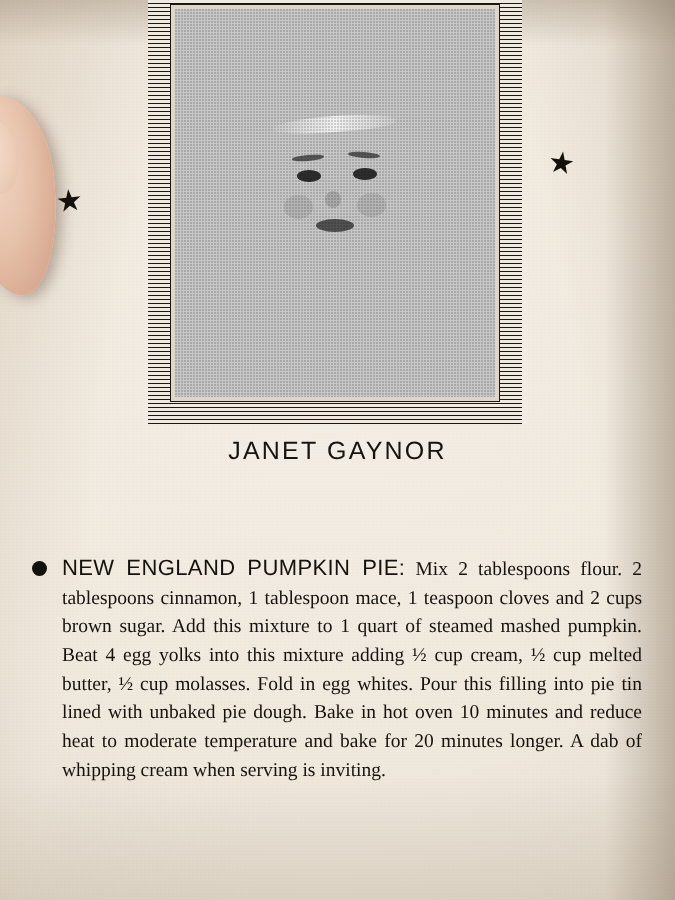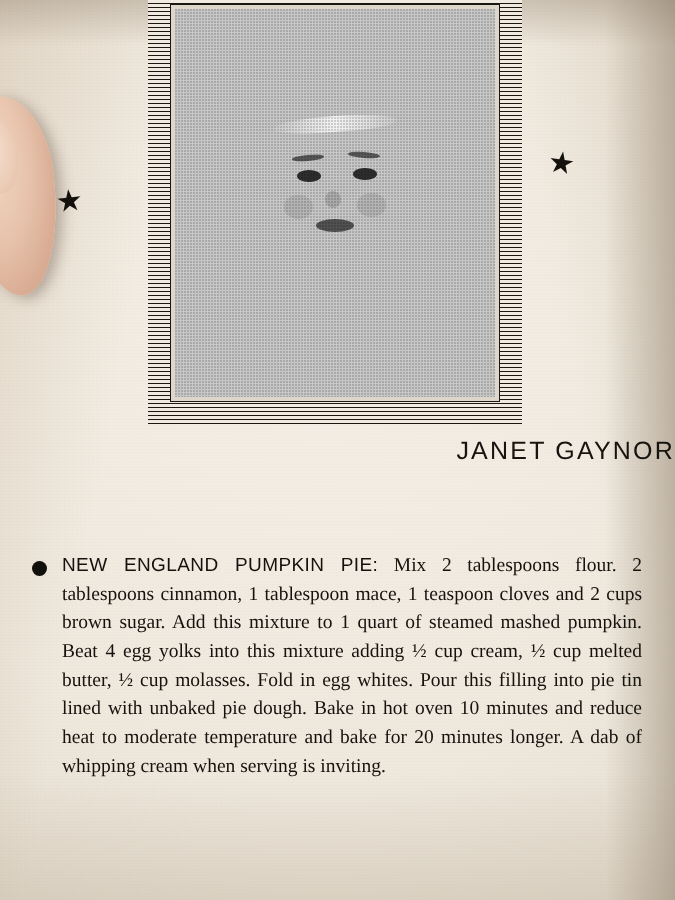--- a/index.html
+++ b/index.html
@@ -164,21 +164,21 @@
   .lips   { left: 44%;   top: 54%;   width: 12%; height: 3.4%; background: #6d342f; opacity:.85; border-radius: 50%; }
   .headband { left: 31%; top: 27.5%; width: 38%; height: 4.2%; background: linear-gradient(90deg, rgba(240,236,226,.1), rgba(246,242,233,.85), rgba(240,236,226,.15)); border-radius: 50% 50% 40% 40%; transform: rotate(-4deg); }
   .cheek-l { left: 34%; top: 48%; width: 9%; height: 6%; background: rgba(120,102,82,.18); }
   .cheek-r { left: 57%; top: 47.5%; width: 9%; height: 6%; background: rgba(120,102,82,.18); }
 
   
   .caption {
     position: absolute;
     left: 0; right: 0;
     top: 437px;
-    text-align: right;
+    text-align: center;
     font-family: "Liberation Sans", sans-serif;
     font-size: 25px;
     letter-spacing: 2.2px;
     color: #17140f;
     font-weight: 400;
   }
 
   
   .recipe {
     position: absolute;
@@ -199,21 +199,21 @@
     border-radius: 50%;
     background: #12100c;
   }
   .recipe-body {
     display: block;
     padding-left: 30px;
     text-indent: 0;
   }
   .recipe-title {
     font-family: "Liberation Sans", sans-serif;
-    font-size: 19px;
+    font-size: 22px;
     letter-spacing: .4px;
     font-weight: 400;
     color: #15120d;
   }
   
   .recipe, .caption { text-rendering: geometricPrecision; }
 </style>
 </head>
 <body>
 

